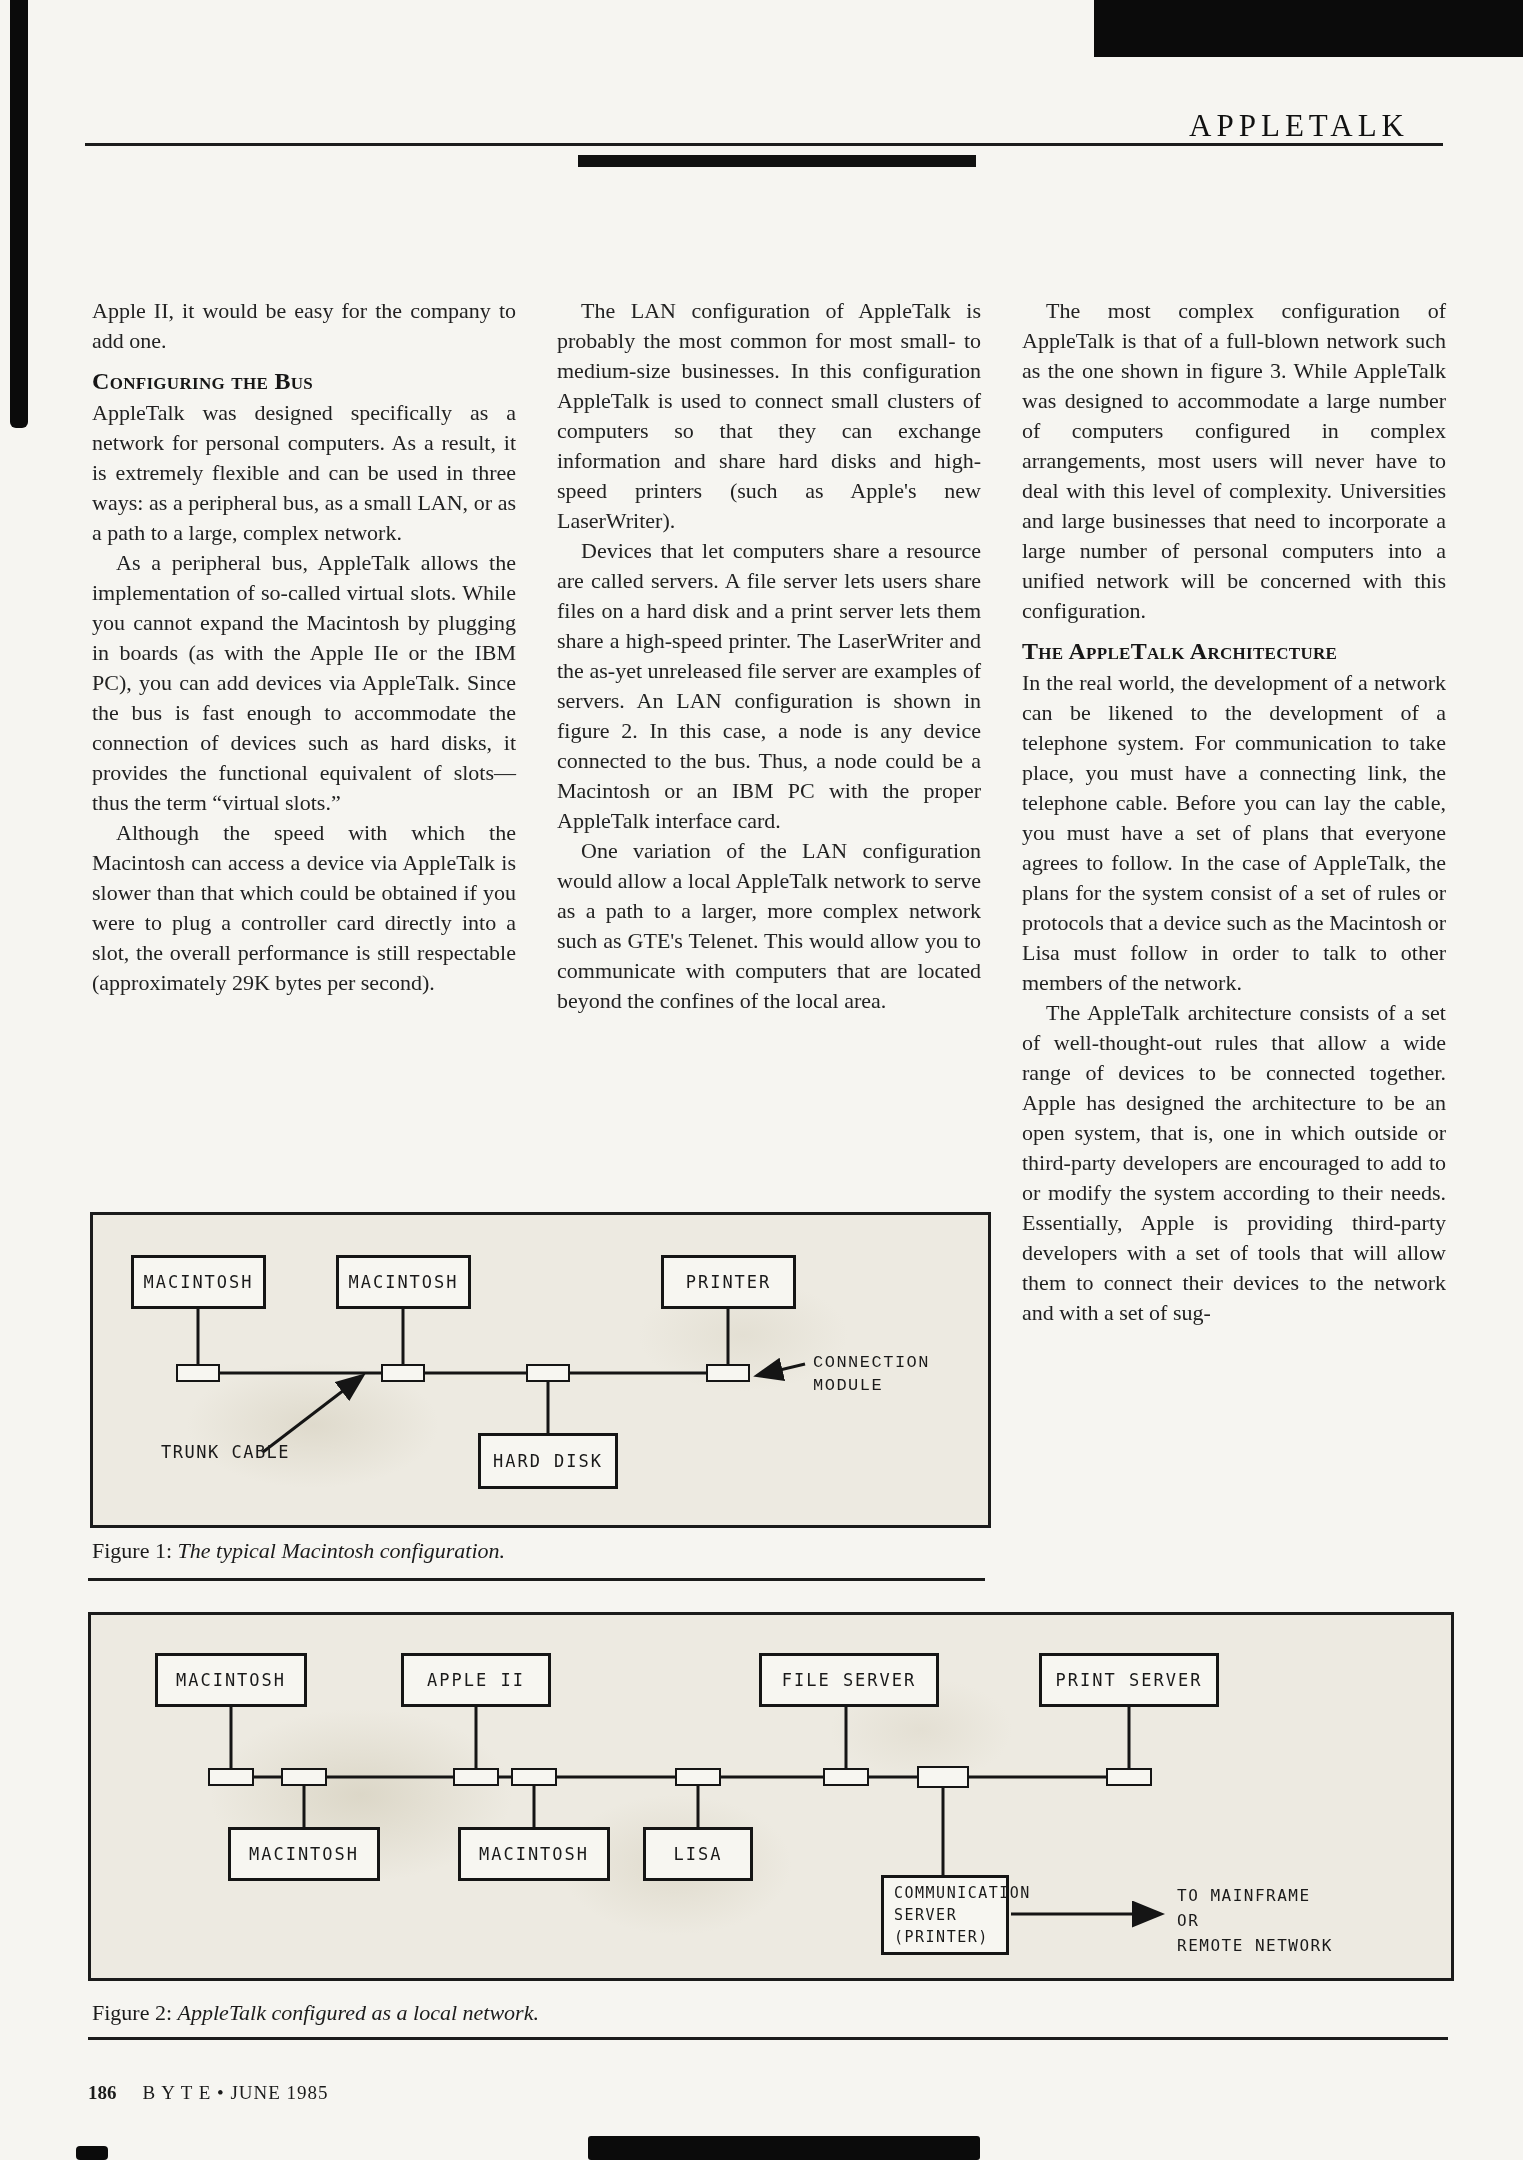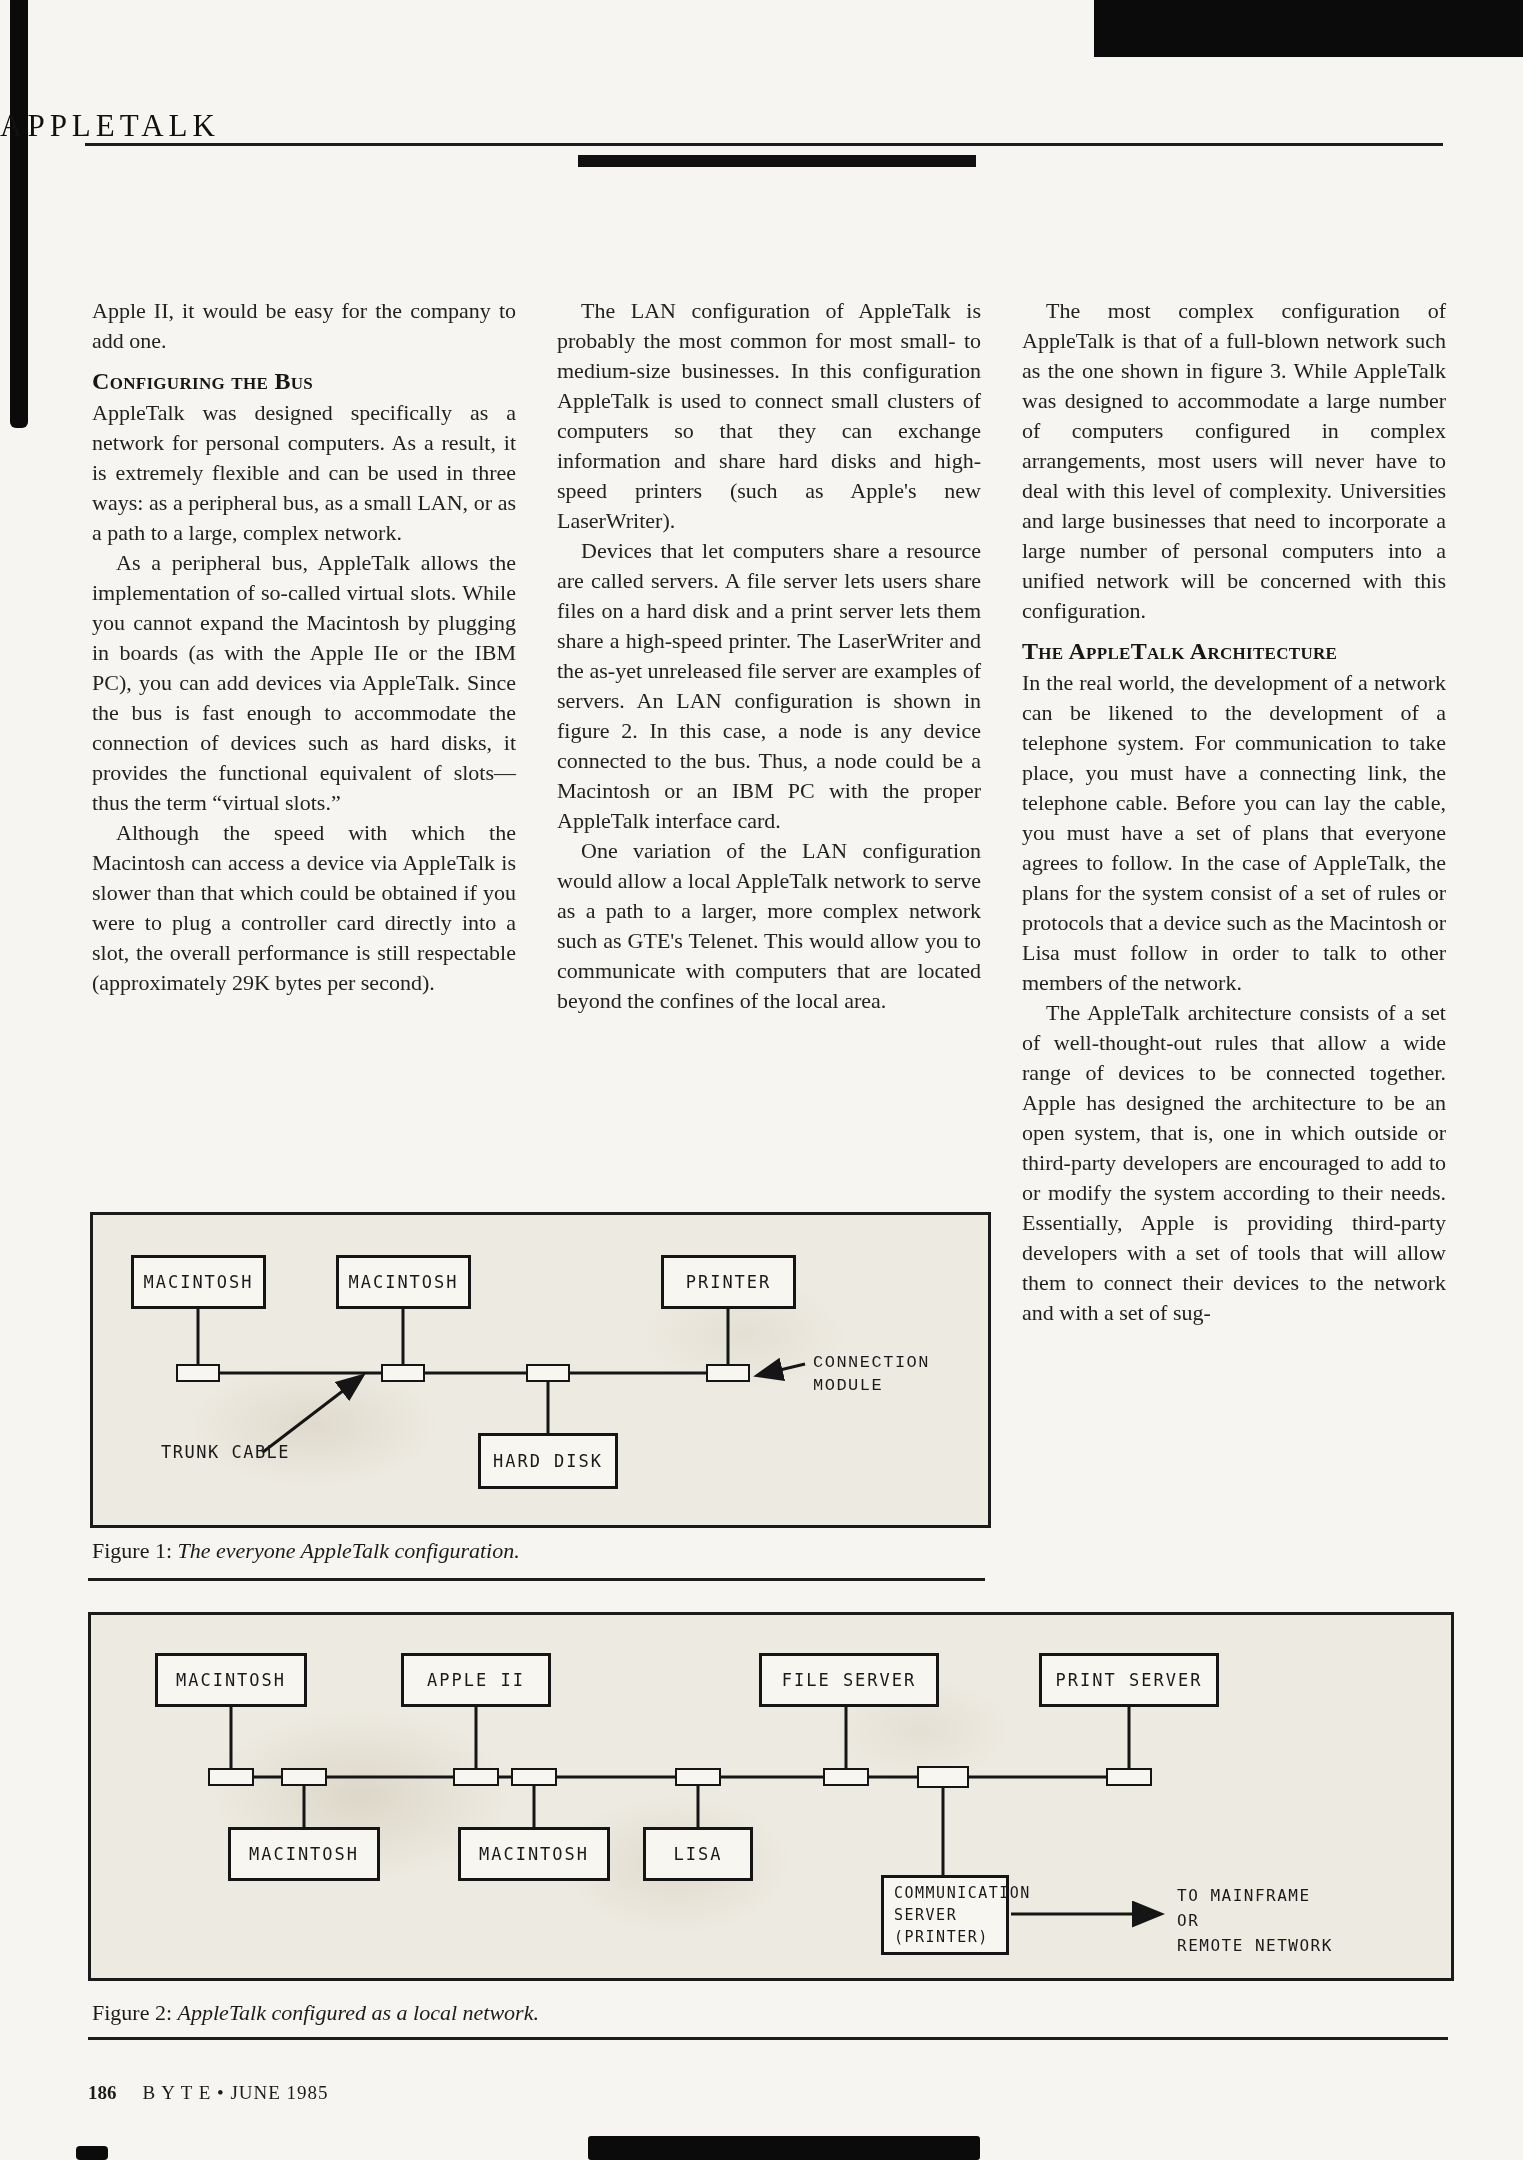--- a/index.html
+++ b/index.html
@@ -6,21 +6,21 @@
   body{
     width:1523px;height:2160px;position:relative;overflow:hidden;
     background:#f6f5f1;
     font-family:"Liberation Serif", serif;
     color:#1e1e1e;
   }
   
   .artifact{position:absolute;background:#0b0b0b;}
   
   .header-title{
-    position:absolute;left:0;top:108;width:1409px;text-align:left;
+    position:absolute;left:0;top:108;width:1409px;text-align:right;
     font-size:31px;letter-spacing:5px;color:#111;
   }
   .rule{position:absolute;background:#1c1c1c;}
   
   .col{
     position:absolute;width:424px;
     font-size:22px;line-height:30px;text-align:justify;
     color:#222;
   }
   .col p{margin:0;padding:0;}
@@ -133,21 +133,21 @@
     <span>TRUNK CABLE</span>
   </div>
   <div class="dlabel" style="left:720px;top:136px;font-family:Liberation Mono, monospace;">
     <div>CONNECTION</div>
     <div>MODULE</div>
   </div>
 </div>
 
 <div class="caption" style="left:92px;top:1538px;">
   <span class="cap-label">Figure 1:</span>
-  <span class="cap-text">The everyone AppleTalk configuration.</span>
+  <span class="cap-text">The typical Macintosh configuration.</span>
 </div>
 <div class="rule" style="left:88px;top:1578px;width:897px;height:3px;"></div>
 
 <div class="figframe" style="left:88px;top:1612px;width:1360px;height:363px;">
   <div class="stain" style="left:60px;top:60px;width:420px;height:240px;background:radial-gradient(closest-side, rgba(199,192,169,0.45), rgba(199,192,169,0) 72%);"></div>
   <div class="stain" style="left:420px;top:150px;width:330px;height:200px;background:radial-gradient(closest-side, rgba(203,196,175,0.40), rgba(203,196,175,0) 70%);"></div>
   <div class="stain" style="left:700px;top:40px;width:260px;height:150px;background:radial-gradient(closest-side, rgba(206,199,180,0.30), rgba(206,199,180,0) 70%);"></div>
 
   <svg class="wires" width="1360" height="363" viewBox="0 0 1360 363">
     <defs>

